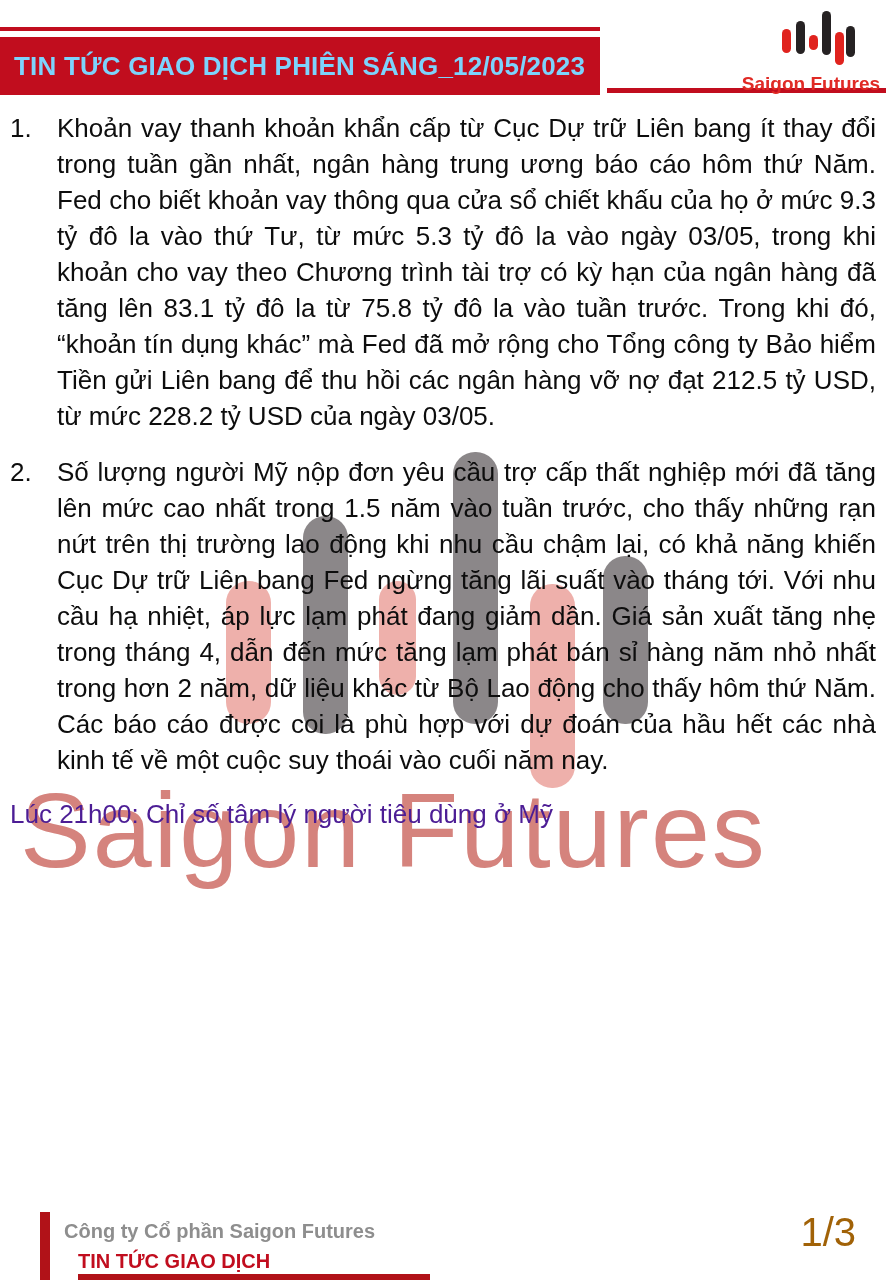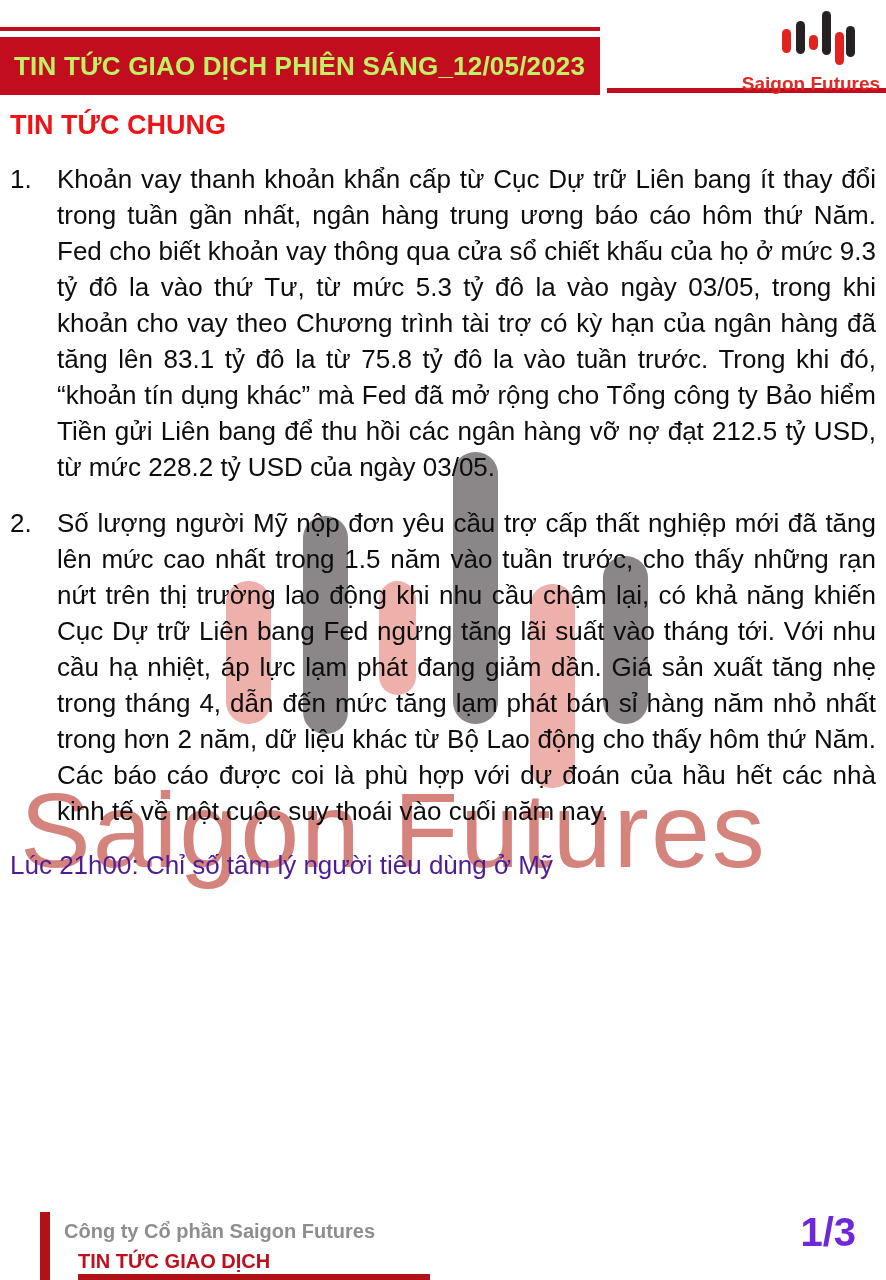--- a/index.html
+++ b/index.html
@@ -5,21 +5,21 @@
   html,body { margin:0; padding:0; background:#ffffff; }
   .page {
     position:relative; width:886px; height:1280px; background:#ffffff;
     overflow:hidden; font-family:"Liberation Sans", sans-serif;
   }
 
   
   .top-rule   { position:absolute; left:0; top:27px; width:600px; height:4px; background:#c10d1e; }
   .header-bar { position:absolute; left:0; top:37px; width:600px; height:58px; background:#c10d1e;
                 display:flex; align-items:center; padding-left:14px; box-sizing:border-box; }
-  .header-title { color:#bef264; font-weight:bold; font-size:26px; letter-spacing:0.2px; white-space:nowrap; }
+  .header-title { color:#7dd3fc; font-weight:bold; font-size:26px; letter-spacing:0.2px; white-space:nowrap; }
   .right-rule { position:absolute; left:607px; top:88px; width:279px; height:5px; background:#c10d1e; }
 
   .logo { position:absolute; top:8px; right:5px; width:140px; }
   .logo-bars { position:relative; height:58px; }
   .lb { position:absolute; border-radius:5px; }
   .lb.red   { background:#e0231e; }
   .lb.black { background:#262223; }
   .lb1 { left:41px;  top:21px; width:9px; height:24px; }
   .lb2 { left:55px;  top:13px; width:9px; height:33px; }
   .lb3 { left:68px;  top:27px; width:9px; height:15px; }
@@ -48,21 +48,21 @@
   .events-heading  { margin-top:28px; }
   .news-item { display:flex; font-size:26px; line-height:36px; color:#0d0d0d; margin-bottom:20px; }
   .news-num  { width:47px; flex:none; }
   .news-text { flex:1; text-align:justify; }
   .event-line { font-size:26px; line-height:32px; margin-bottom:27px; color:#4c1d95; }
 
   
   .footer-bar-v   { position:absolute; left:40px; top:1212px; width:10px; height:68px; background:#b11218; }
   .footer-company { position:absolute; left:64px; top:1220px; font-size:20px; font-weight:bold; color:#8e8e8e; }
   .footer-report  { position:absolute; left:78px; top:1250px; font-size:20px; font-weight:bold; color:#c10d1e; }
-  .footer-page    { position:absolute; right:30px; top:1210px; font-size:40px; font-weight:bold; color:#6d28d9; }
+  .footer-page    { position:absolute; right:30px; top:1210px; font-size:40px; font-weight:normal; color:#a16207; }
   .footer-bar-h   { position:absolute; left:78px; top:1274px; width:352px; height:6px; background:#b11218; }
 </style>
 </head>
 <body>
 
 <div class="page">
 
   <div class="watermark">
     <div class="wm-bar wm-pink wmb1"></div>
     <div class="wm-bar wm-gray wmb2"></div>
@@ -85,21 +85,20 @@
       <div class="lb black lb2"></div>
       <div class="lb red   lb3"></div>
       <div class="lb black lb4"></div>
       <div class="lb red   lb5"></div>
       <div class="lb black lb6"></div>
     </div>
     <div class="logo-name">Saigon Futures</div>
   </div>
 
   <div class="content">
-    <h2 class="section-heading">TIN TỨC CHUNG</h2>
 
     <div class="news-item">
       <span class="news-num">1.</span>
       <span class="news-text">Khoản vay thanh khoản khẩn cấp từ Cục Dự trữ Liên bang ít thay đổi trong tuần gần nhất, ngân hàng trung ương báo cáo hôm thứ Năm. Fed cho biết khoản vay thông qua cửa sổ chiết khấu của họ ở mức 9.3 tỷ đô la vào thứ Tư, từ mức 5.3 tỷ đô la vào ngày 03/05, trong khi khoản cho vay theo Chương trình tài trợ có kỳ hạn của ngân hàng đã tăng lên 83.1 tỷ đô la từ 75.8 tỷ đô la vào tuần trước. Trong khi đó, “khoản tín dụng khác” mà Fed đã mở rộng cho Tổng công ty Bảo hiểm Tiền gửi Liên bang để thu hồi các ngân hàng vỡ nợ đạt 212.5 tỷ USD, từ mức 228.2 tỷ USD của ngày 03/05.</span>
     </div>
 
     <div class="news-item">
       <span class="news-num">2.</span>
       <span class="news-text">Số lượng người Mỹ nộp đơn yêu cầu trợ cấp thất nghiệp mới đã tăng lên mức cao nhất trong 1.5 năm vào tuần trước, cho thấy những rạn nứt trên thị trường lao động khi nhu cầu chậm lại, có khả năng khiến Cục Dự trữ Liên bang Fed ngừng tăng lãi suất vào tháng tới. Với nhu cầu hạ nhiệt, áp lực lạm phát đang giảm dần. Giá sản xuất tăng nhẹ trong tháng 4, dẫn đến mức tăng lạm phát bán sỉ hàng năm nhỏ nhất trong hơn 2 năm, dữ liệu khác từ Bộ Lao động cho thấy hôm thứ Năm. Các báo cáo được coi là phù hợp với dự đoán của hầu hết các nhà kinh tế về một cuộc suy thoái vào cuối năm nay.</span>
     </div>

